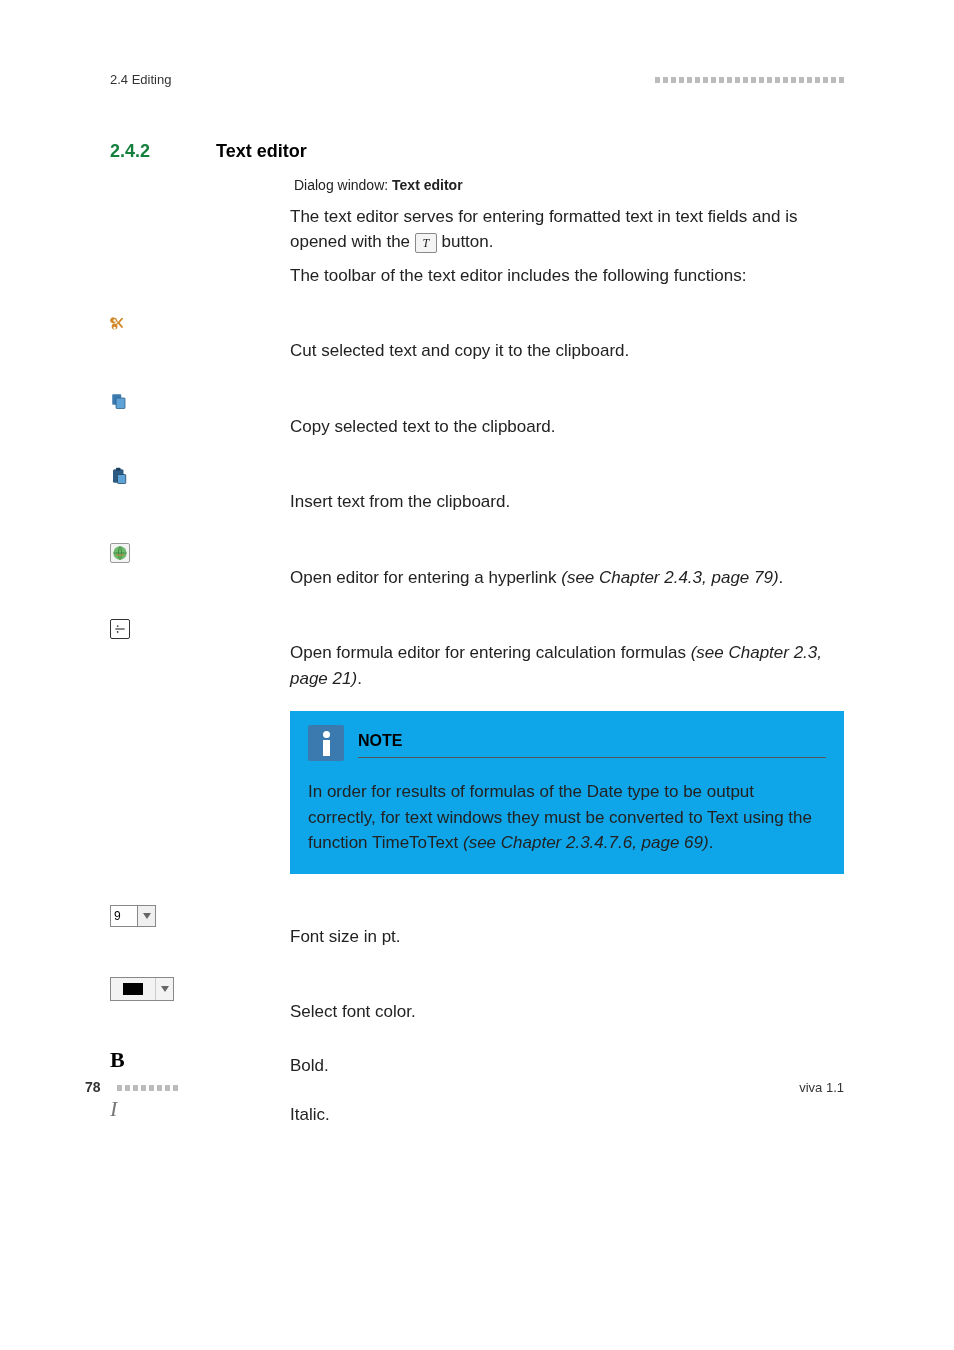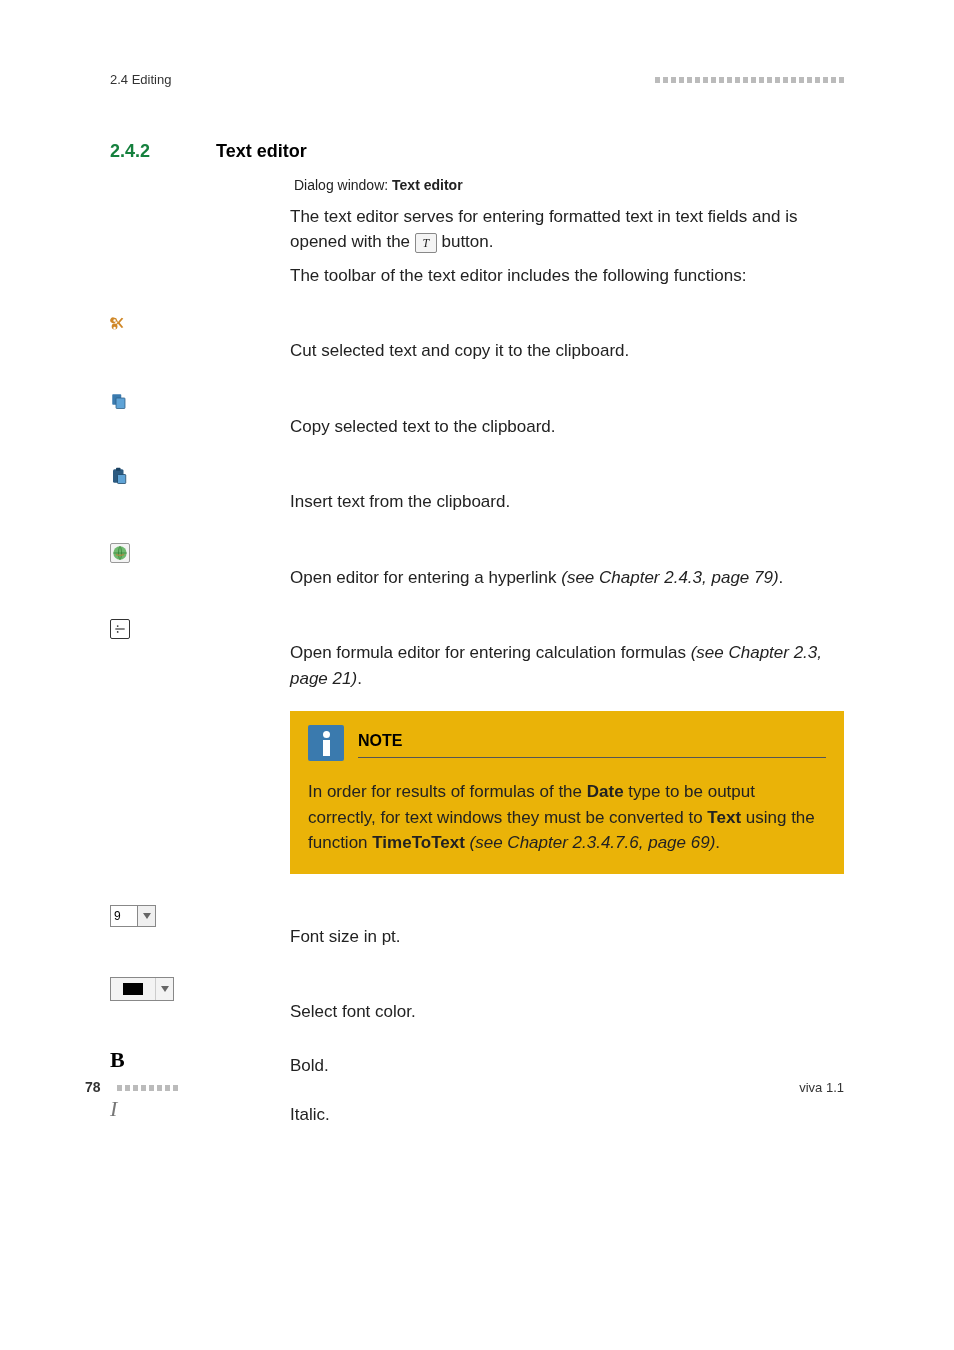--- a/index.html
+++ b/index.html
@@ -90,21 +90,21 @@
     flex: 1;
     color: #222;
     padding-top: 22px;
   }
   .ic {
     display: inline-flex;
     align-items: center;
     justify-content: center;
   }
   .note-box {
-    background: #eab308;
+    background: #0ea5e9;
     margin: 20px 0 14px 180px;
     padding: 14px 18px 18px 18px;
   }
   .note-head {
     display: flex;
     align-items: center;
     gap: 14px;
   }
   .info-badge {
     width: 36px;
@@ -142,21 +142,21 @@
     font-weight: bold;
     font-size: 16px;
   }
   .note-body {
     margin-top: 18px;
     font-size: 17px;
     line-height: 1.5;
     color: #222;
   }
   .italic { font-style: italic; }
-  .bold { font-weight: bold; }
+  .bold { font-weight: normal; }
   .font-size-ctrl {
     display: inline-flex;
     border: 1px solid #888;
     height: 22px;
     font-family: sans-serif;
     font-size: 12px;
     background: #fff;
   }
   .font-size-ctrl .val {
     width: 26px;

